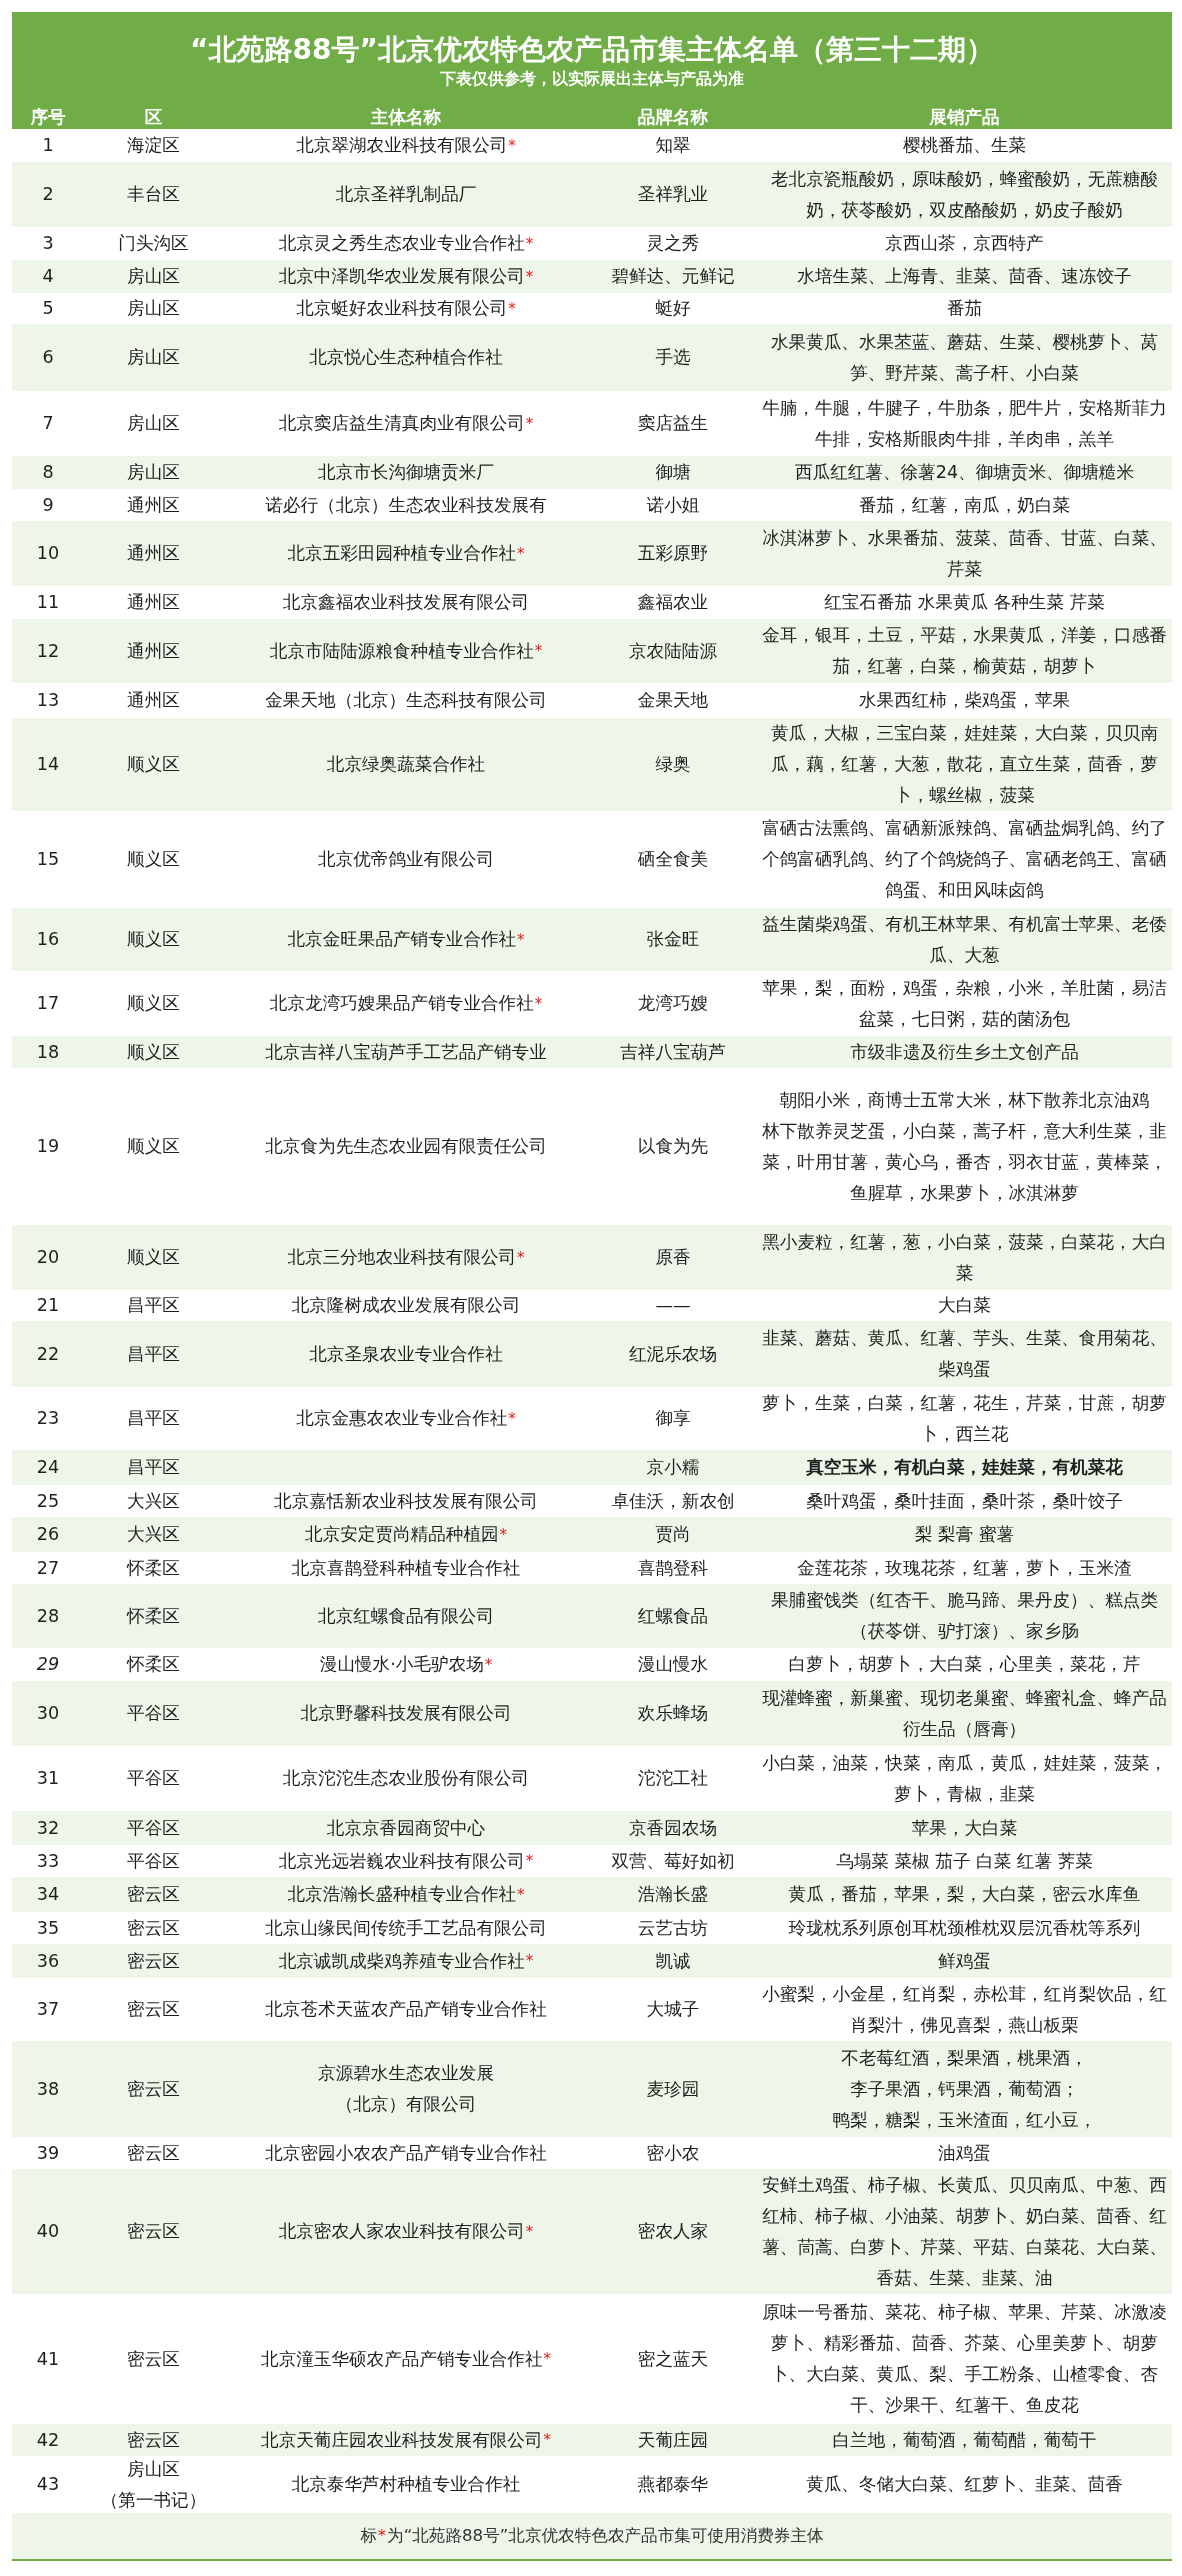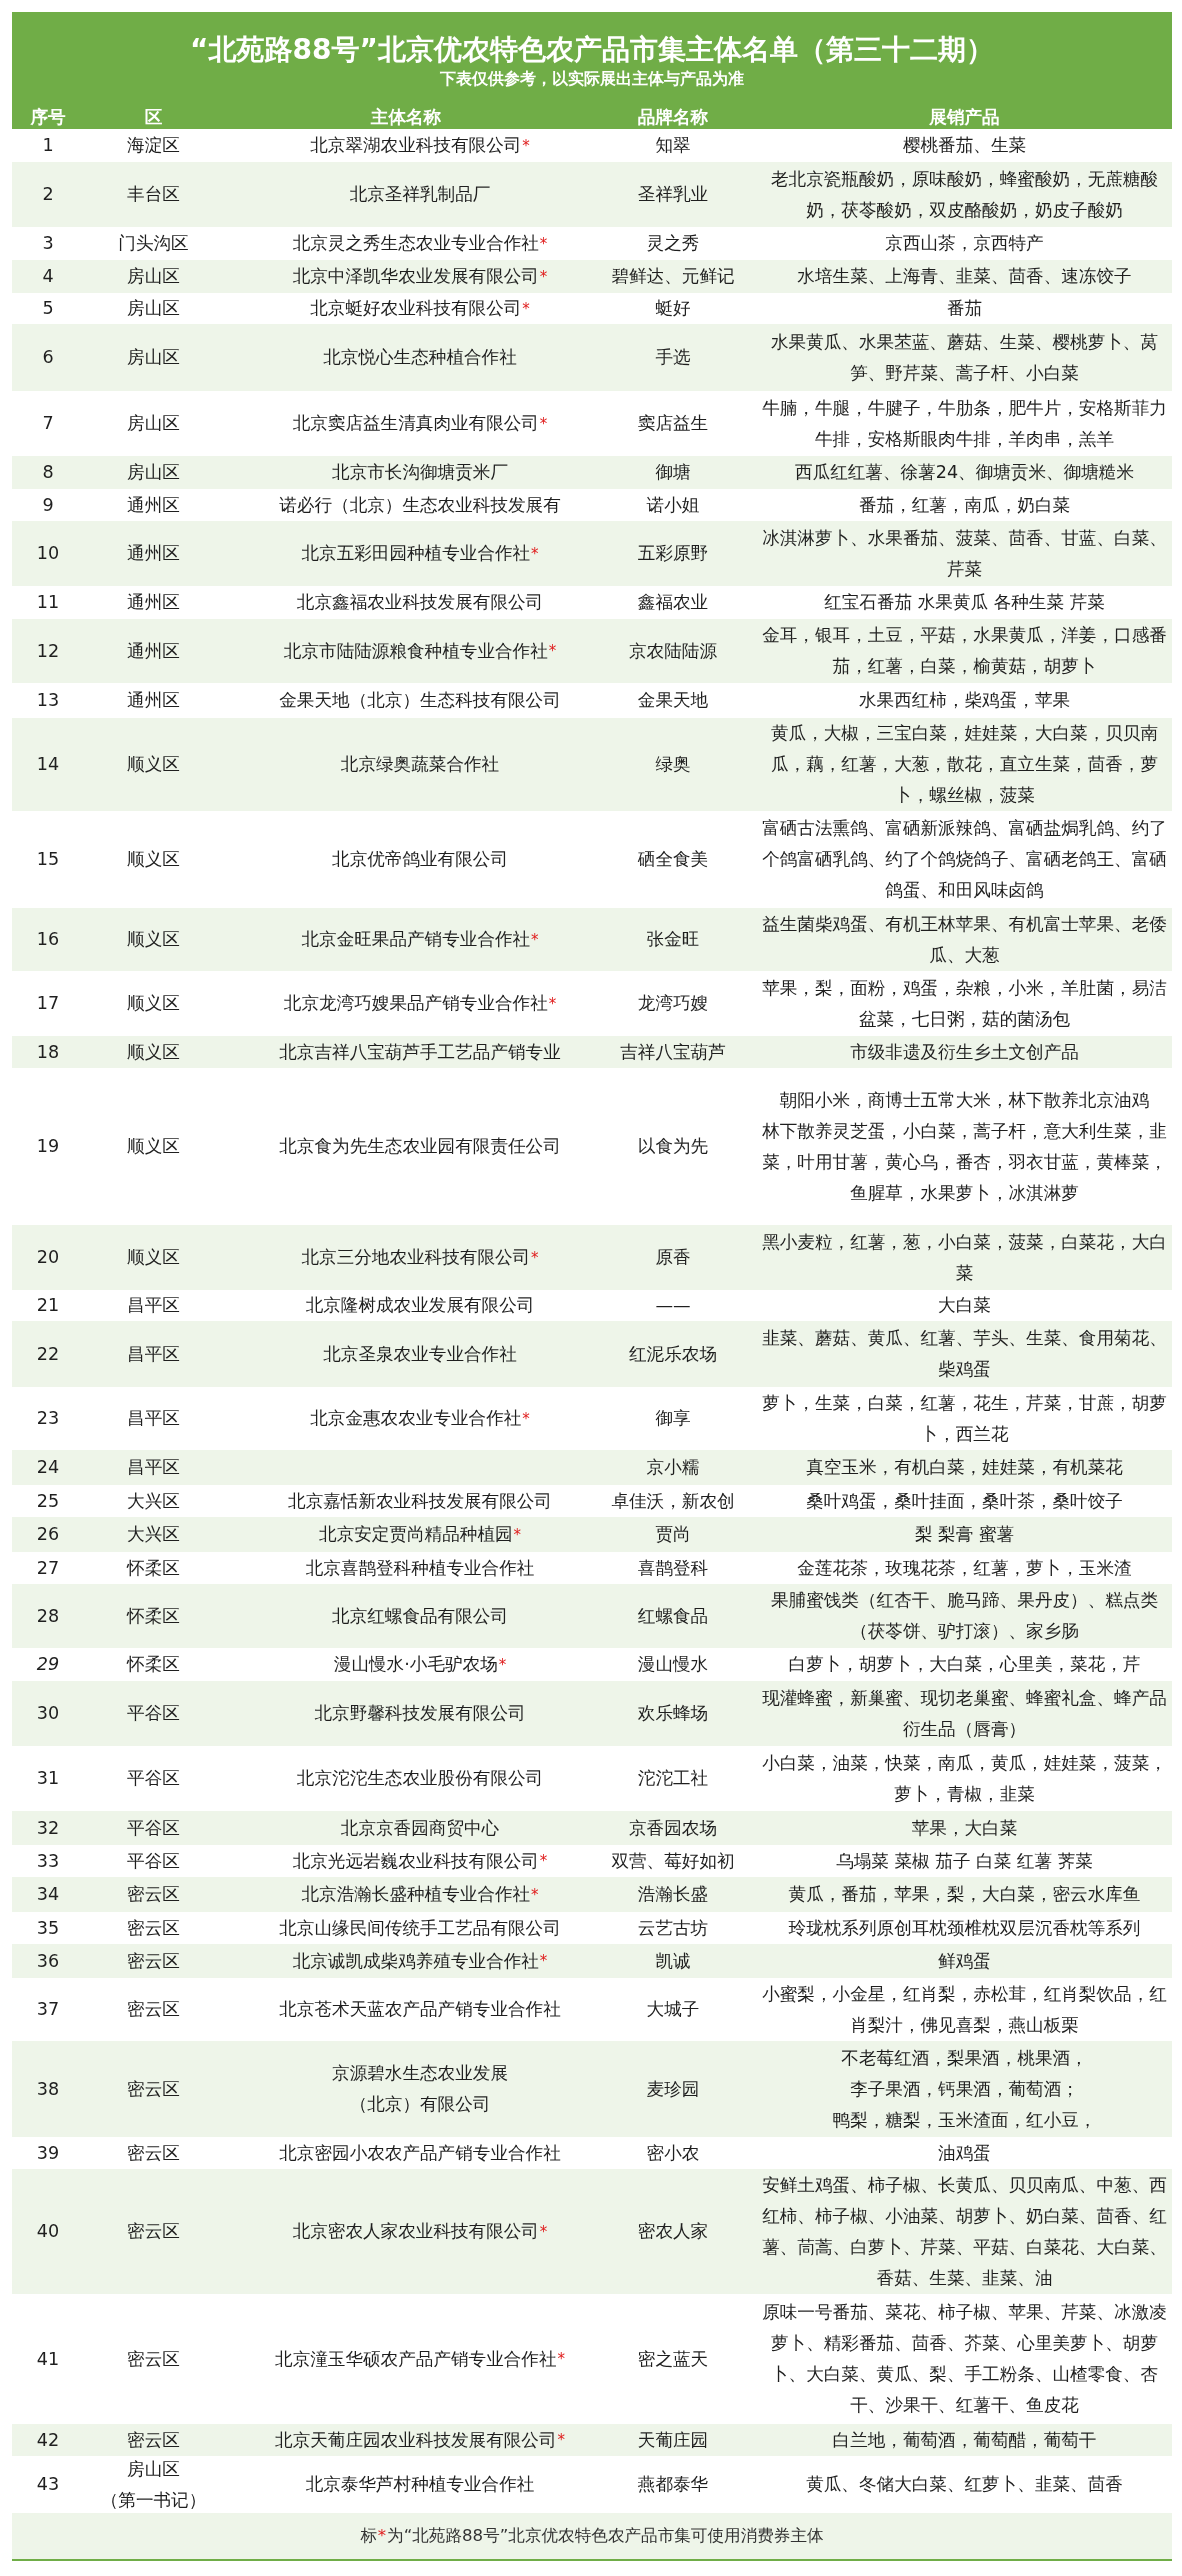--- a/index.html
+++ b/index.html
@@ -14,21 +14,21 @@
   .banner .headrow { position: absolute; left: 0; right: 0; top: 89px; height: 29px;
                      font-size: 17.6px; font-weight: bold; }
   .headrow span { position: absolute; top: 3.7px; text-align: center; }
   .rows { position: relative; }
   .row { position: relative; width: 1160px; font-size: 17.6px; }
   .row.alt { background: #eef5e9; }
   .cell { position: absolute; top: 0; bottom: 0; display: flex; align-items: center;
           justify-content: center; text-align: center; line-height: 31px; }
   .c-no { left: 0; width: 72px; }
   .c-dist { left: 72px; width: 139px; }
-  .c-name { left: 225px; width: 366px; white-space: nowrap; overflow: hidden; }
+  .c-name { left: 211px; width: 366px; white-space: nowrap; overflow: hidden; }
   .c-brand { left: 577px; width: 168px; white-space: nowrap; }
   .c-prod { left: 745px; width: 415px; padding: 0 1.8px; box-sizing: border-box; }
   .star { color: #e02020; font-size: 15px; vertical-align: super; line-height: 0; margin-left: 0.9px; }
   .footer { background: #eef5e9; height: 46px; border-bottom: 2.8px solid #70ad47;
             display: flex; align-items: center; justify-content: center; font-size: 16.6px; color: #333; }
   .footer .star { vertical-align: baseline; font-size: 16.6px; margin: 0 0.9px; }
 </style>
 </head>
 <body>
 
@@ -452,21 +452,21 @@
         <div class="cell c-no">
           <span style="white-space: pre-line;">24</span>
         </div>
         <div class="cell c-dist">
           <span style="white-space: pre-line;">昌平区</span>
         </div>
         <div class="cell c-brand">
           <span style="white-space: pre-line;">京小糯</span>
         </div>
         <div class="cell c-prod">
-          <span style="white-space: pre-line;">真空玉米，有机白菜，娃娃菜，有机菜花</span>
+          <span style="white-space: pre-line; font-weight: bold;">真空玉米，有机白菜，娃娃菜，有机菜花</span>
         </div>
       </div>
       <div class="row" style="height: 32px;">
         <div class="cell c-no">
           <span style="white-space: pre-line;">25</span>
         </div>
         <div class="cell c-dist">
           <span style="white-space: pre-line;">大兴区</span>
         </div>
         <div class="cell c-name">

